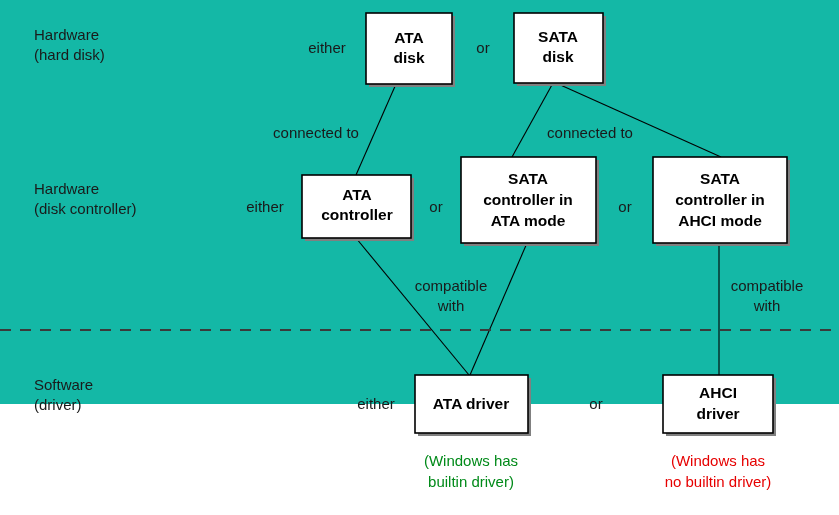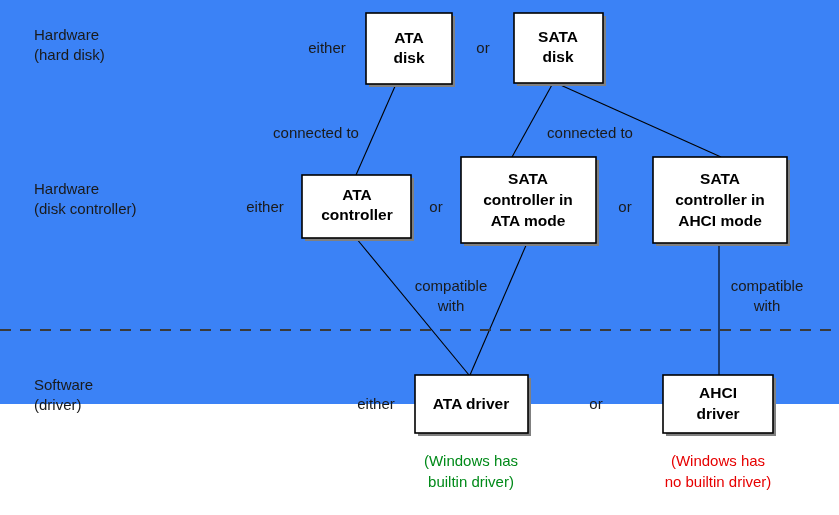--- a/index.html
+++ b/index.html
@@ -10,21 +10,21 @@
   body {
     width: 839px;
     height: 515px;
     font-family: "Liberation Sans", sans-serif;
     overflow: hidden;
   }
   #diagram-root {
     position: relative;
     width: 839px;
     height: 404px;
-    background: #3b82f6;
+    background: #14b8a6;
   }
   svg.canvas {
     position: absolute;
     top: 0;
     left: 0;
     width: 839px;
     height: 515px;
   }
   .box-rect {
     fill: #ffffff;

